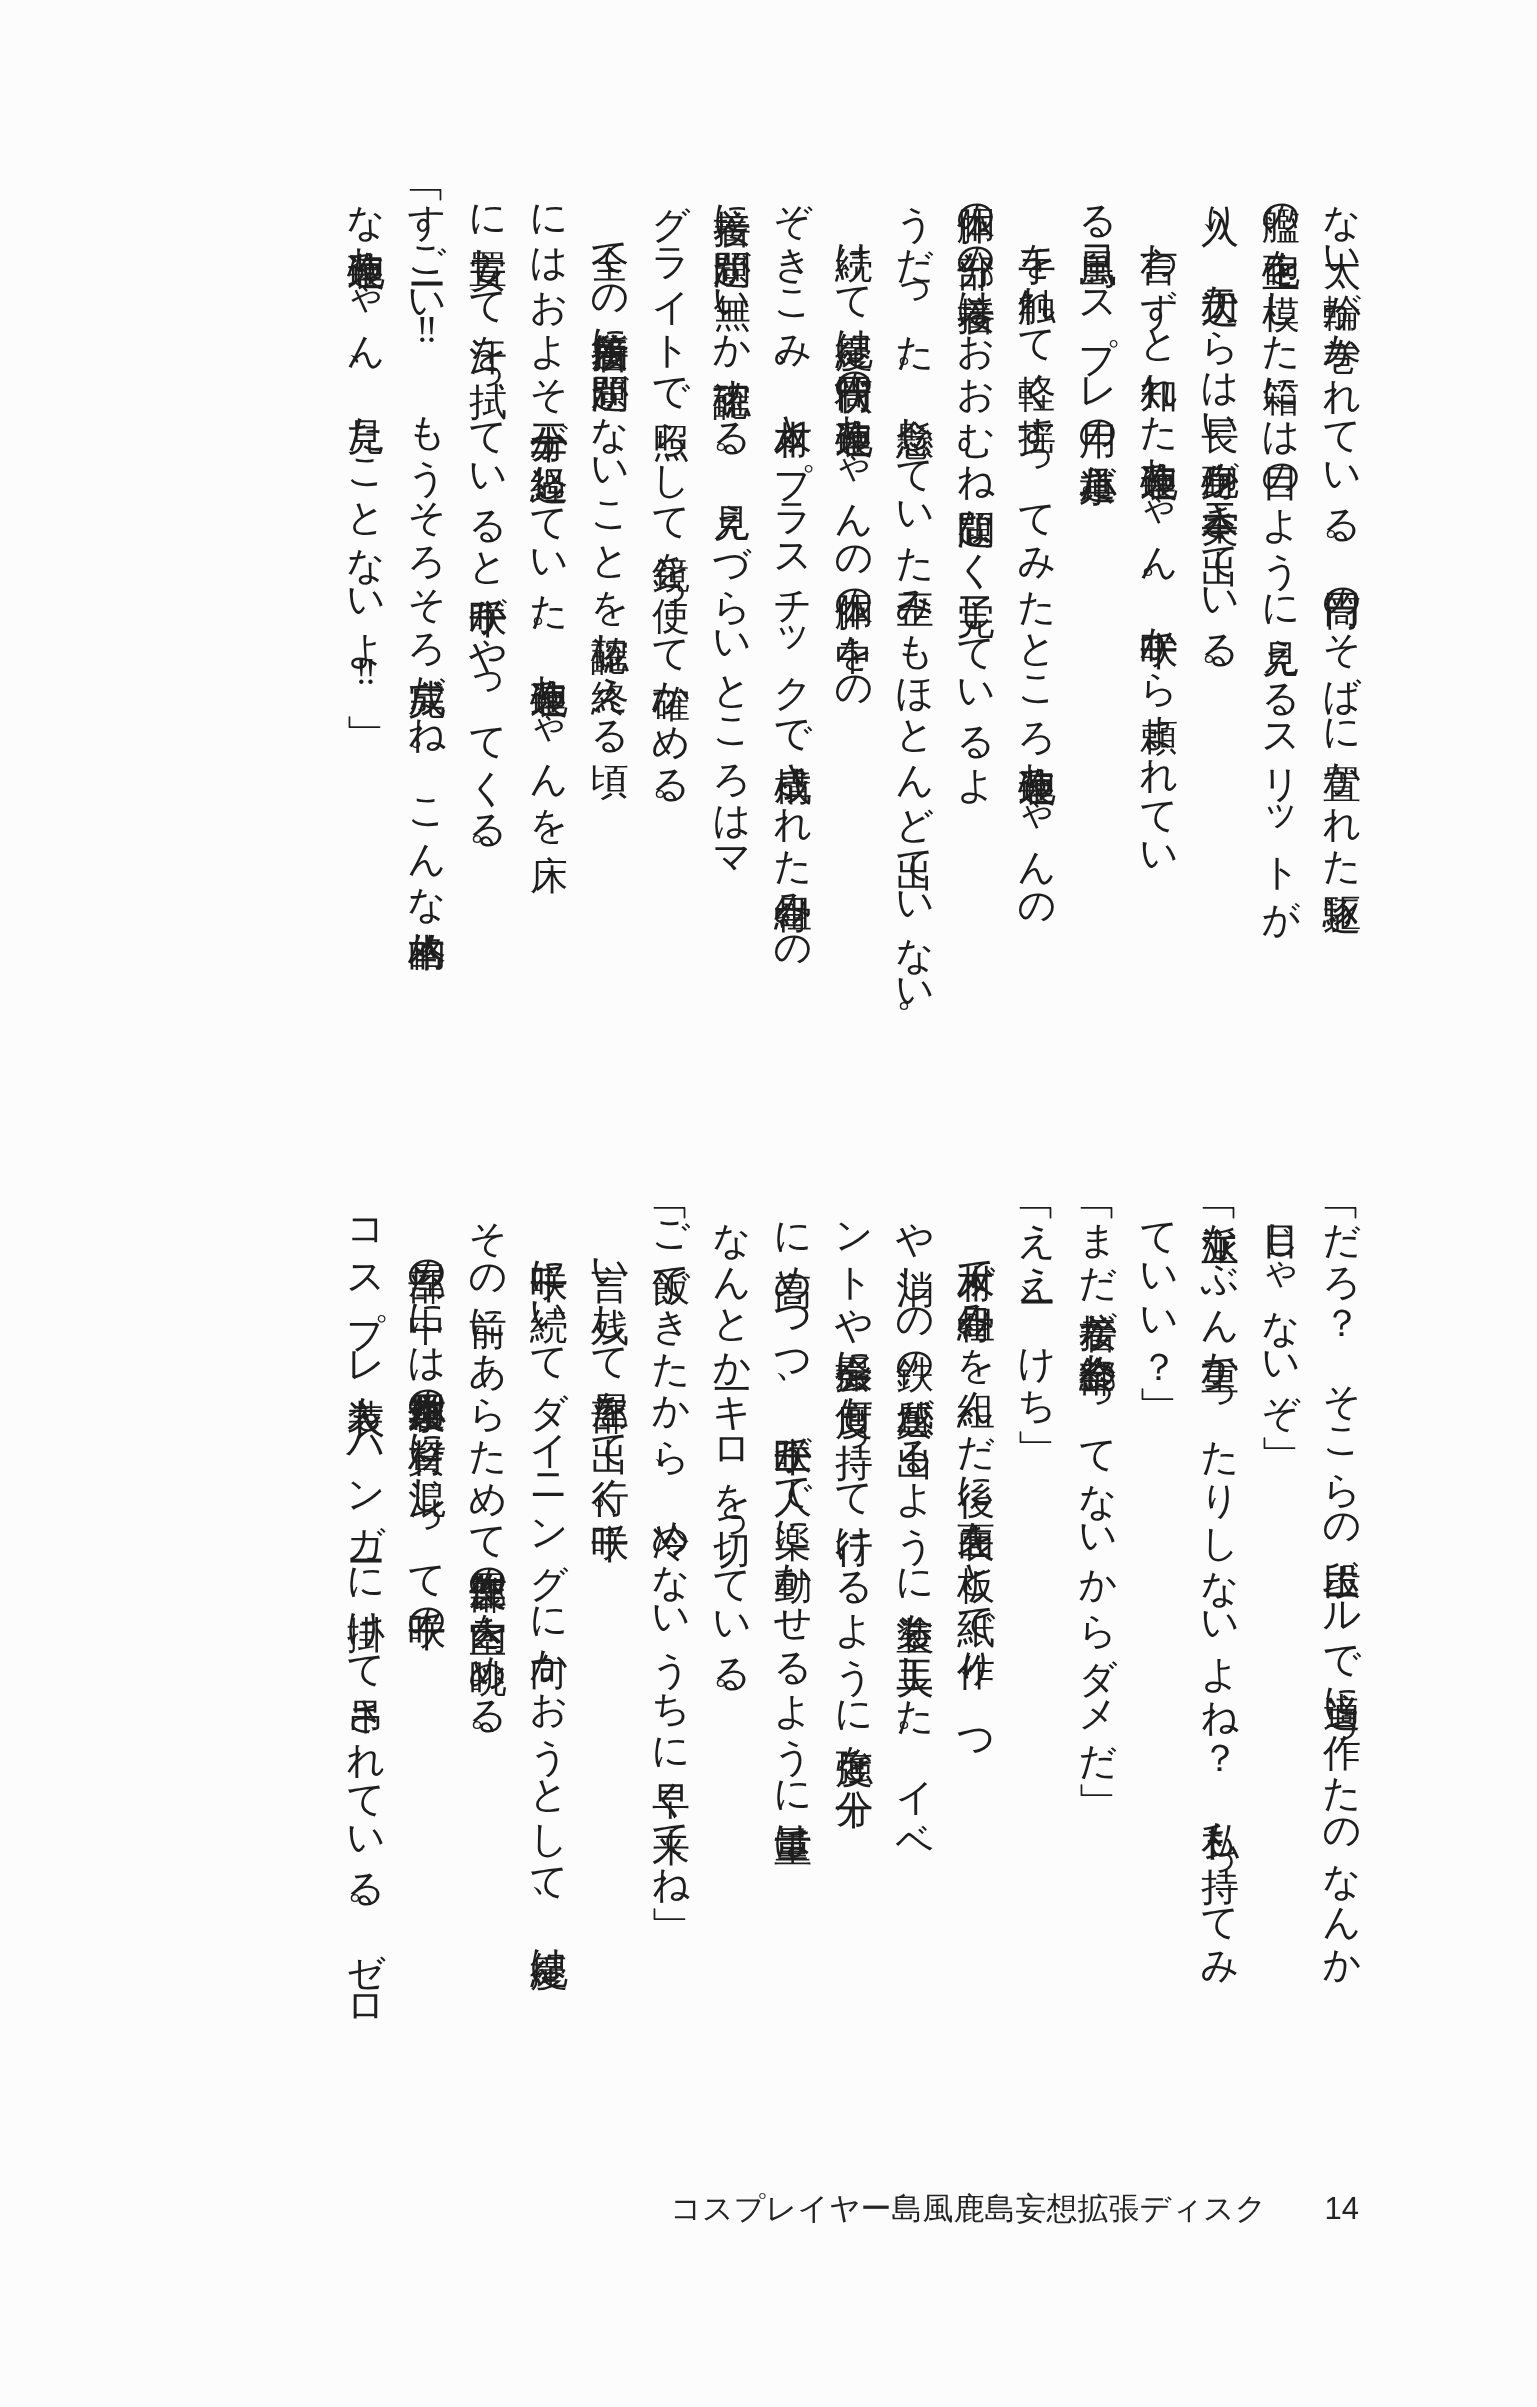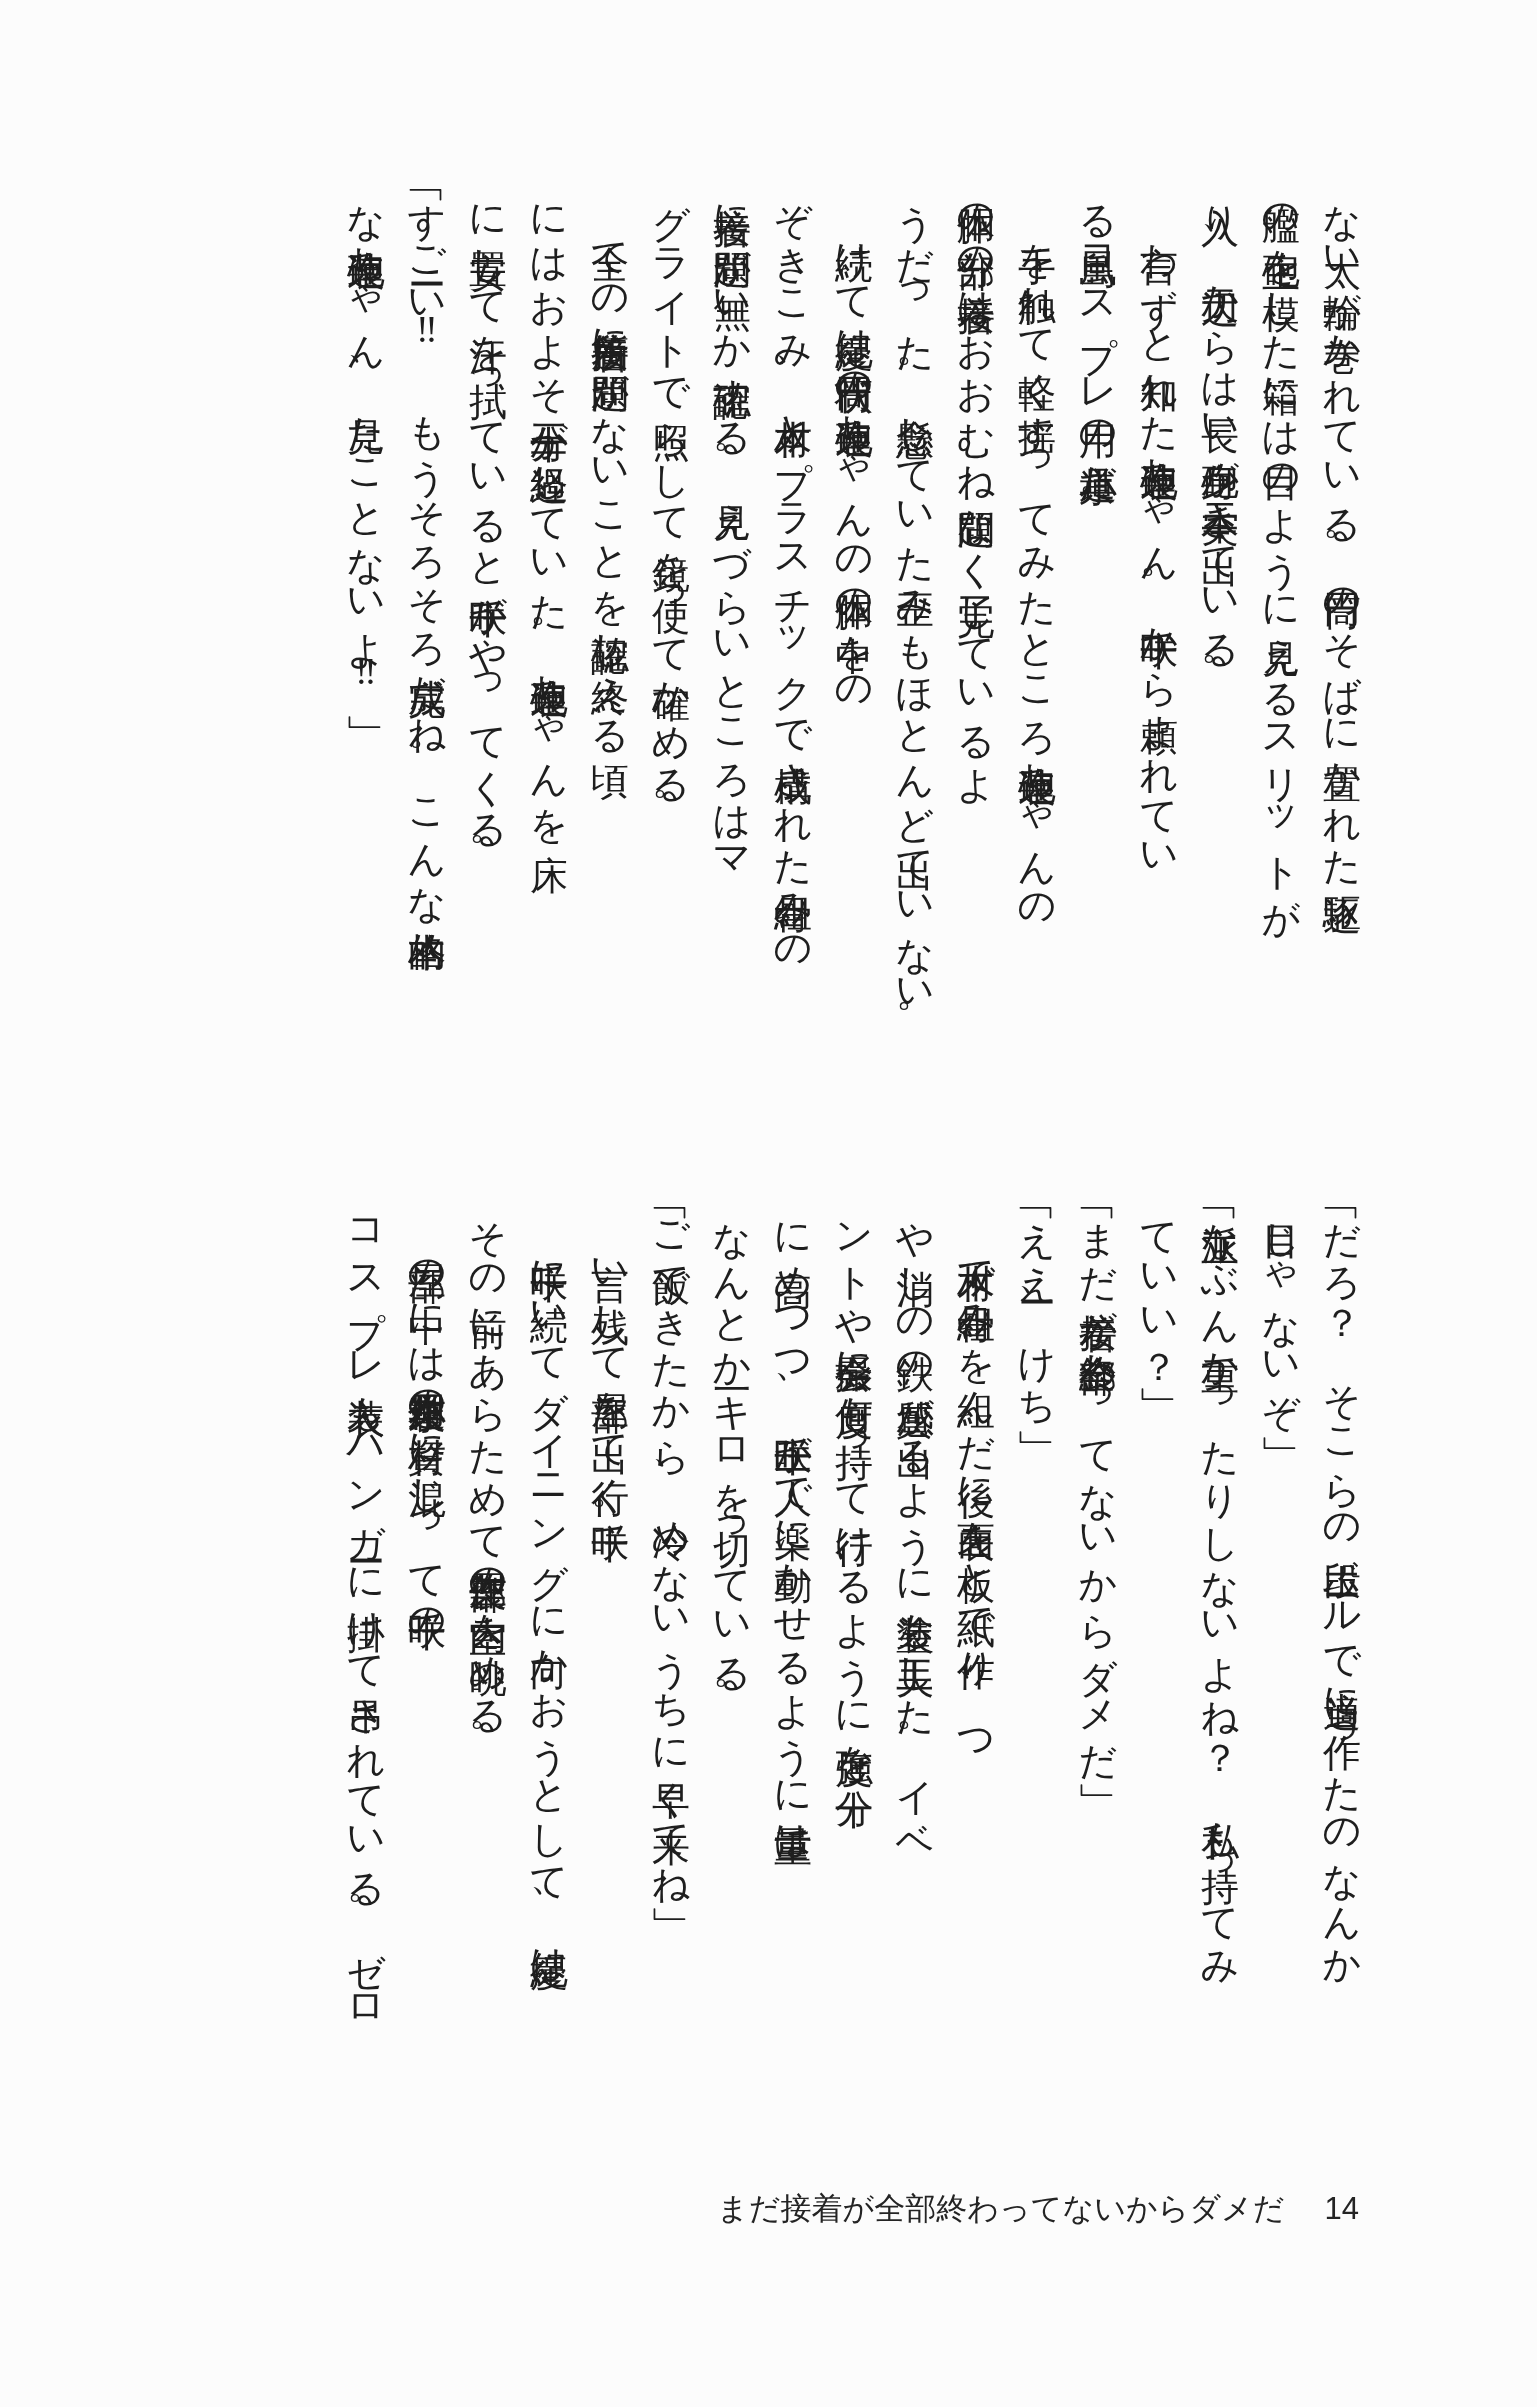--- a/index.html
+++ b/index.html
@@ -39,21 +39,21 @@
     top: 2190px;
     right: 178px;
     font-family: "Liberation Sans", sans-serif;
     font-size: 31px;
     line-height: 38px;
     color: #242424;
     white-space: nowrap;
   }
   .footer .page-num {
     display: inline-block;
-    margin-left: 40px;
+    margin-left: 58px;
   }
 </style>
 </head>
 <body style="background: rgb(252, 252, 252); color: rgb(30, 30, 30);">
 
 <div class="vblock vblock-top">
   <p class="vcol">な太い輪が巻かれている。円筒のそばに置かれた駆逐</p>
   <p class="vcol">艦の主砲を模した箱には目のように見えるスリットが</p>
   <p class="vcol">入り、天辺からは長い砲身が二本突き出ている。</p>
   <p class="vcol">　言わずと知れた連装砲ちゃん。千咲から頼まれてい</p>
@@ -86,15 +86,15 @@
   <p class="vcol">なんとか一キロを切っている。</p>
   <p class="vcol">「ご飯できたから、冷めないうちに早く来てね」</p>
   <p class="vcol">　言い残して部屋を出て行く千咲。</p>
   <p class="vcol">　千咲に続いてダイニングに向かおうとして、慶紀は</p>
   <p class="vcol">その前にあらためて製作部屋の室内を眺める。</p>
   <p class="vcol">　部屋の中には小道具製作用の資材に混じって千咲の</p>
   <p class="vcol">コスプレ衣装もハンガーに掛けて吊されている。ゼロ</p>
 </div>
 
 <div class="footer">
-  <span>まだ接着が全部終わってないからダメだ</span><span class="page-num">14</span>
+  <span>コスプレイヤー島風鹿島妄想拡張ディスク</span><span class="page-num">14</span>
 </div>
 
 
 </body></html>

